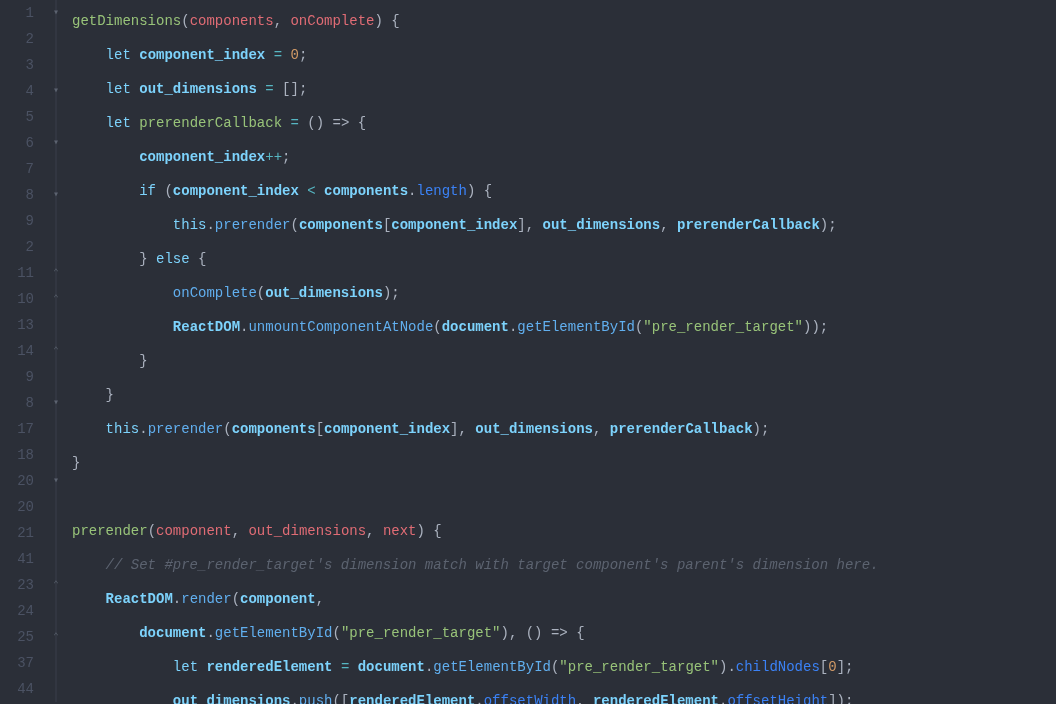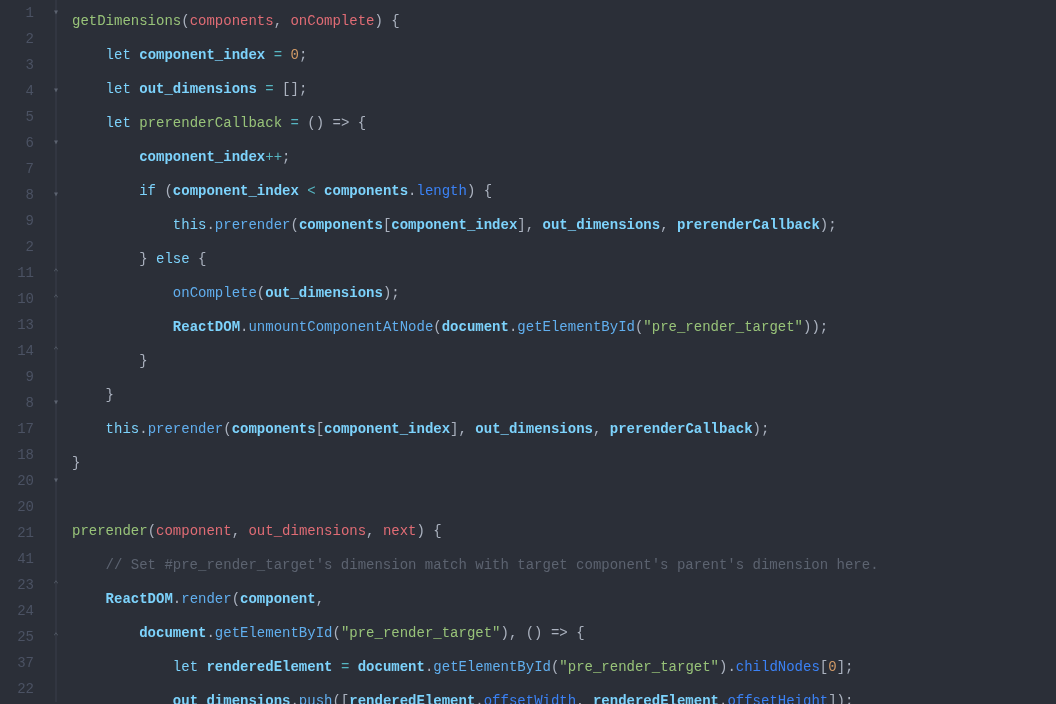--- a/index.html
+++ b/index.html
@@ -63,21 +63,21 @@
   
   .kw    { color: #7dd3fc; } 
   .fn    { color: #98c379; } 
   .id    { color: #7dd3fc; font-weight: bold; } 
   .punc  { color: #abb2bf; }
   .num   { color: #d19a66; }
   .str   { color: #98c379; }
   .prop  { color: #3b82f6; } 
   .call  { color: #61afef; } 
   .param { color: #e06c75; } 
-  .cmt   { color: #5c6370; }
+  .cmt   { color: #5c6370; font-style: italic; }
   .arrow { color: #abb2bf; }
   .op    { color: #56b6c2; }
 </style>
 </head>
 <body>
 
 <div class="editor">
   <div class="gutter">
       <div class="ln">1</div>
       <div class="ln">2</div>
@@ -98,21 +98,21 @@
       <div class="ln">17</div>
       <div class="ln">18</div>
       <div class="ln">20</div>
       <div class="ln">20</div>
       <div class="ln">21</div>
       <div class="ln">41</div>
       <div class="ln">23</div>
       <div class="ln">24</div>
       <div class="ln">25</div>
       <div class="ln">37</div>
-      <div class="ln">22</div>
+      <div class="ln">44</div>
     </div>
   <div class="fold">
       <div class="fl"><div class="track"></div><span style="position:relative;color:#5c6370;">▾</span></div>
       <div class="fl">
         <div class="track"></div>
       </div>
       <div class="fl">
         <div class="track"></div>
       </div>
       <div class="fl"><div class="track"></div><span style="position:relative;color:#5c6370;">▾</span></div>

